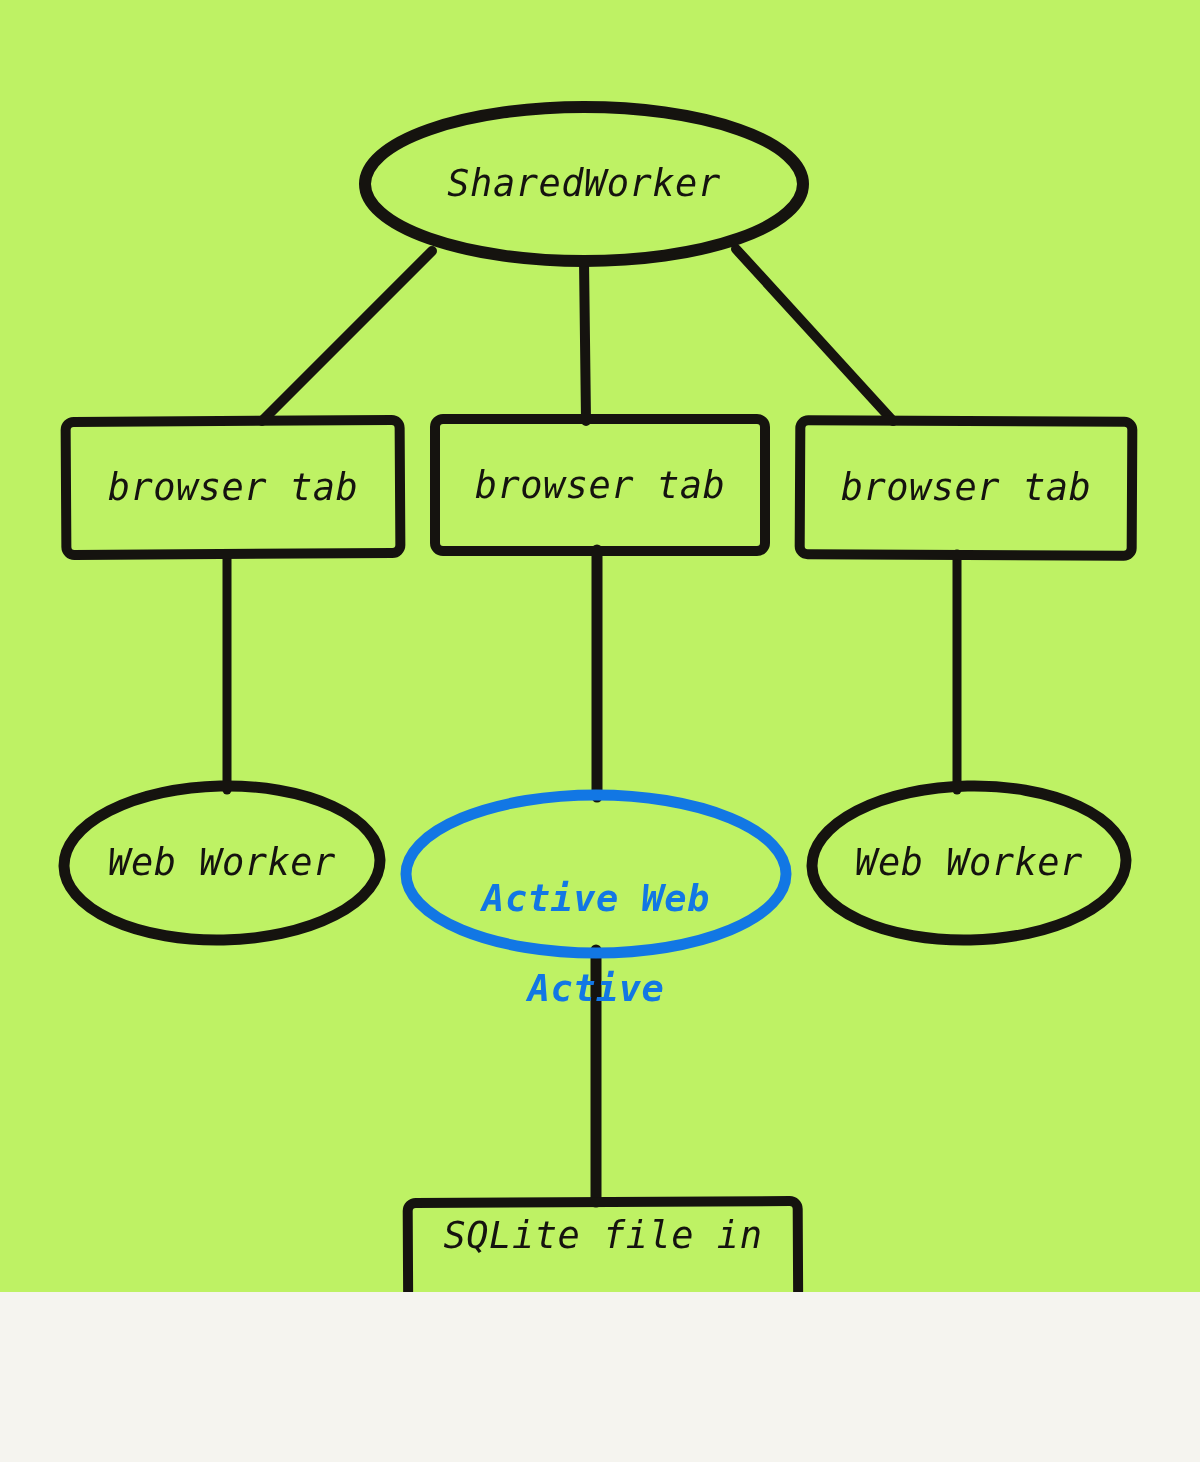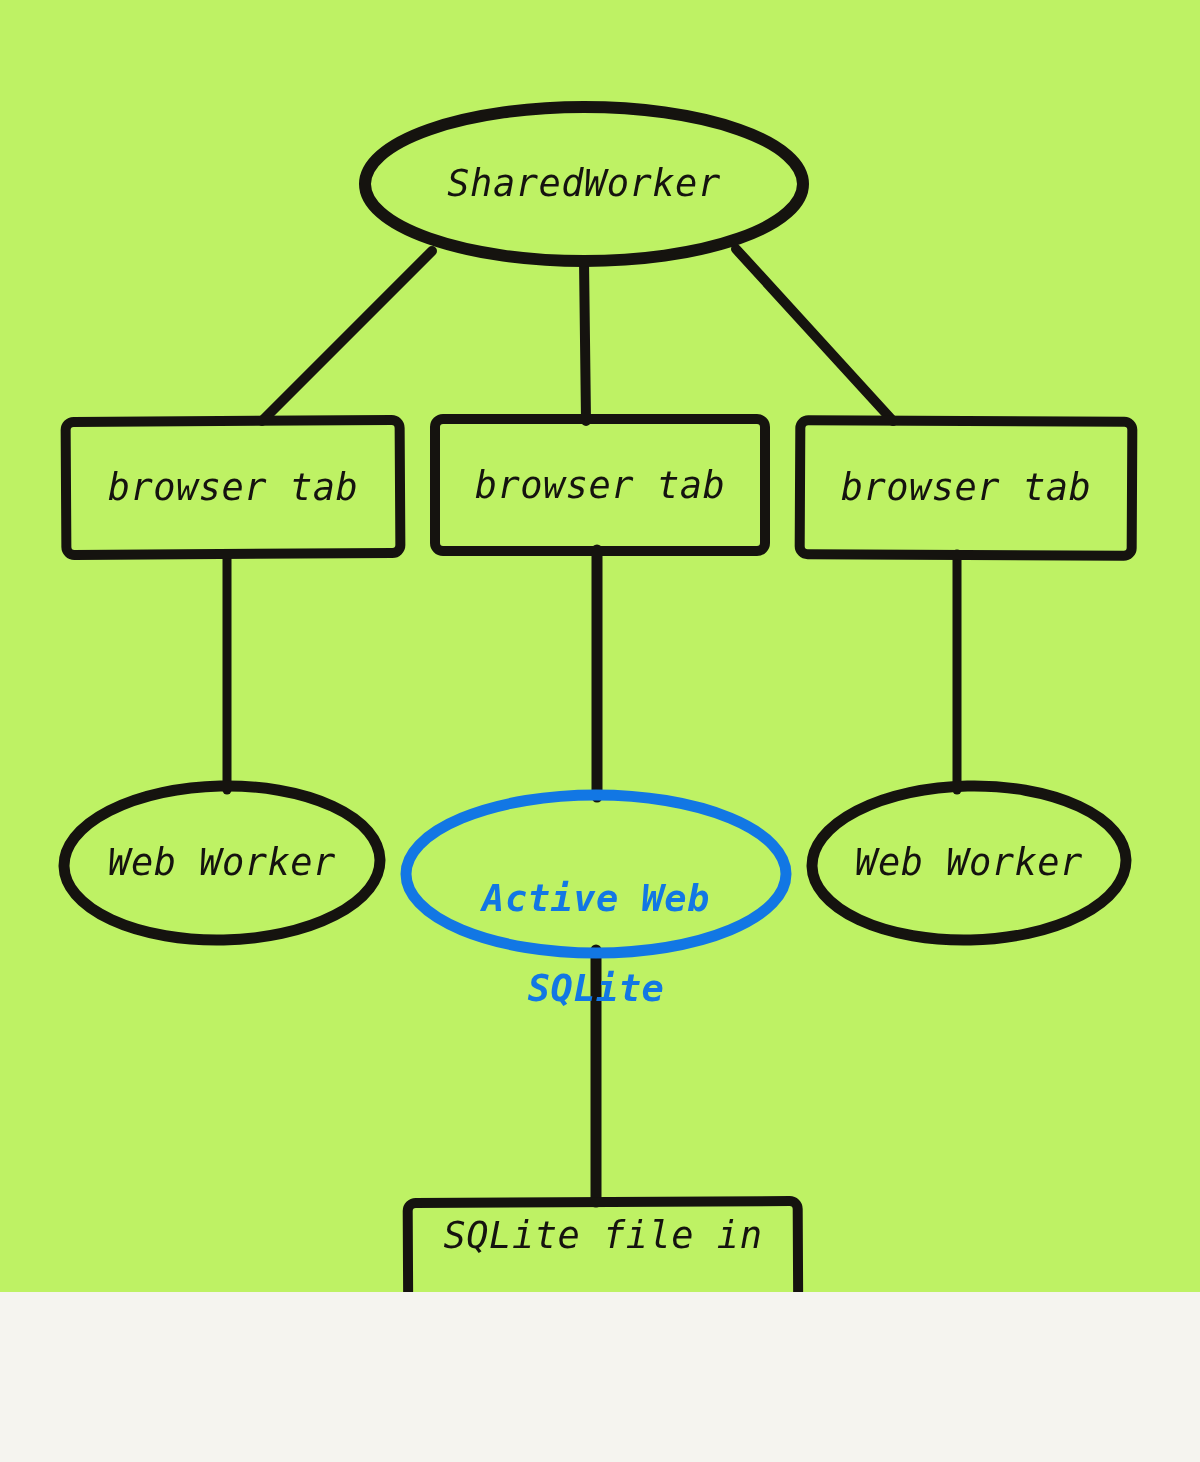--- a/index.html
+++ b/index.html
@@ -83,21 +83,21 @@
   <div class="node-label lbl-tab1">browser tab</div>
 
   <div class="node-label lbl-tab2">browser tab</div>
 
   <div class="node-label lbl-tab3">browser tab</div>
 
   <div class="node-label lbl-worker1">Web Worker</div>
 
   <div class="node-label accent lbl-active">
     <div>Active Web</div>
-    <div>SQLite</div>
+    <div>Active</div>
   </div>
 
   <div class="node-label lbl-worker3">Web Worker</div>
 
   <div class="node-label lbl-storage">
     <div>SQLite file in</div>
   </div>
 
 </div>
 

